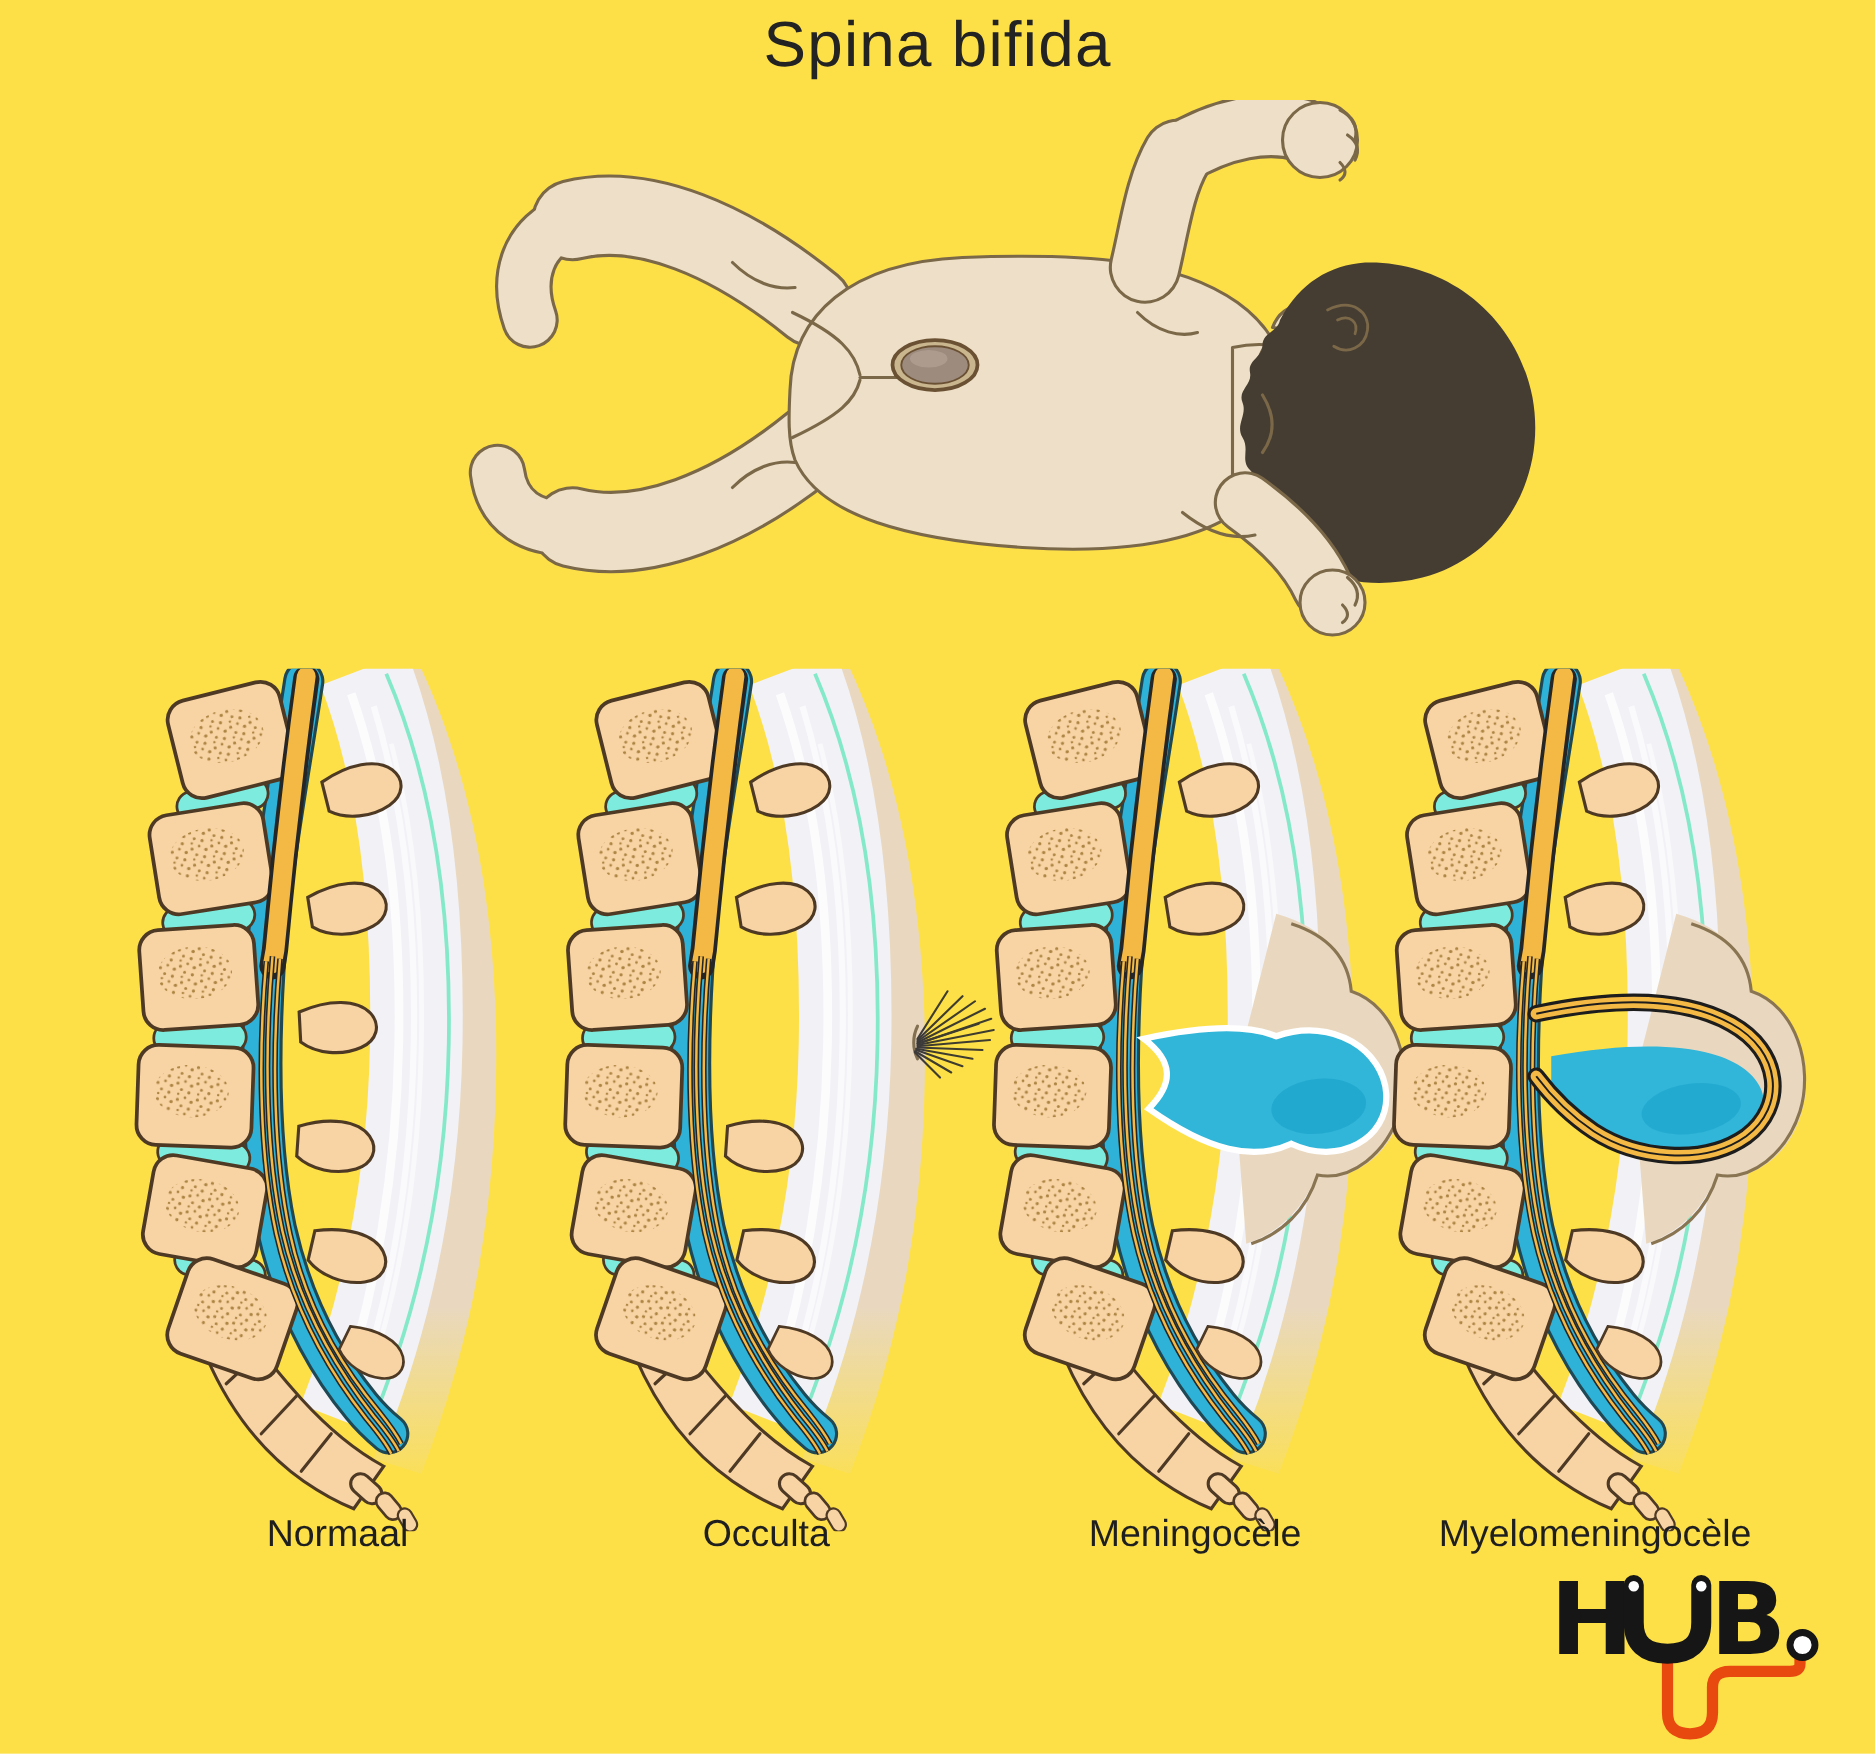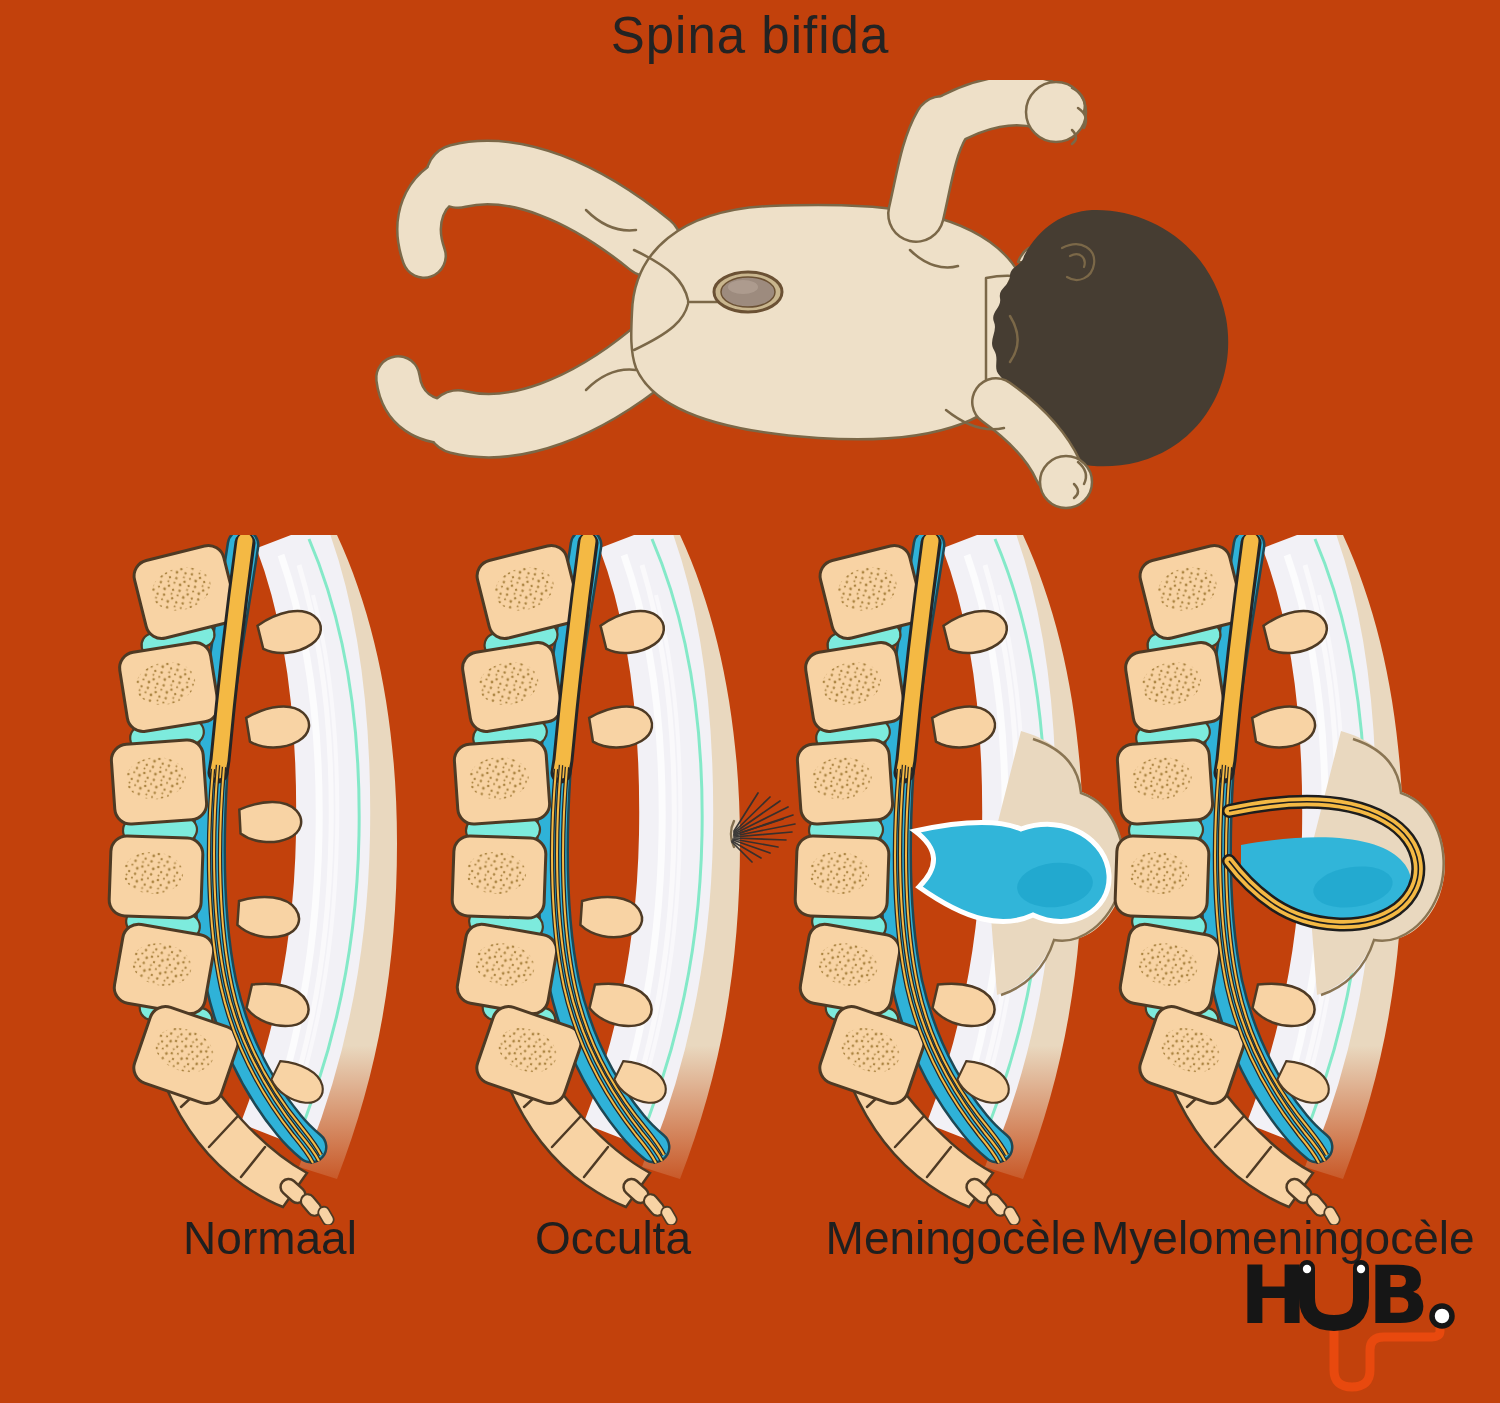--- a/index.html
+++ b/index.html
@@ -7,27 +7,27 @@
     --bone:#f8d3a4; --bone_outline:#4e3a24; --speckle:#a8813e;
     --disc:#7debdd; --csf:#2fb2d8; --csf_edge:#1f4854;
     --cord:#f4b944; --cord_outline:#262626;
     --ligament:#f2f1f6; --green_line:#84e9c8; --skin_band:#e9d8bf;
     --lesion_ring:#c9b68e; --lesion_inner:#9d8b7e; --lesion_outline:#6b5134;
     --sac:#31b5d9; --sac_shade:#149ec6;
     --text:#232323; --logo_orange:#e8490e; --logo_black:#161616;
   }
   html,body{margin:0;padding:0;}
   body{background:#ffffff;font-family:"Liberation Sans", sans-serif;}
-  .page{position:relative;width:1500px;height:1403px;background:#c2410c;overflow:hidden;}
+  .page{position:relative;width:1500px;height:1403px;background:#fde047;overflow:hidden;}
   .title{position:absolute;top:6px;left:0;width:100%;text-align:center;
     font-size:51px;font-weight:400;letter-spacing:1px;color:var(--text);margin:0;}
   .baby-wrap{position:absolute;left:350px;top:80px;width:920px;height:450px;}
   .panel{position:absolute;top:535px;width:370px;margin:0;}
   .panel svg{display:block;width:370px;height:690px;}
-  .panel figcaption{margin-top:-14px;text-align:center;font-size:46px;color:#1f1f1f;}
+  .panel figcaption{margin-top:-14px;text-align:center;font-size:30px;color:#1f1f1f;}
   #panel-normal{left:85px;} #panel-occulta{left:428px;}
   #panel-meningocele{left:771px;} #panel-myelomeningocele{left:1091px;}
   .logo-wrap{position:absolute;left:1235px;top:1260px;width:230px;height:140px;}
   .defs-svg{position:absolute;width:0;height:0;overflow:hidden;}
 
   .sk{fill:var(--skin);} .sk-o{stroke:var(--skin_outline);}
   .bone{fill:var(--bone);stroke:var(--bone_outline);stroke-width:3;}
   .bone2{fill:var(--bone);stroke:var(--bone_outline);stroke-width:2.5;}
   .disc{fill:var(--disc);stroke:var(--bone_outline);stroke-width:2.2;}
   .speckDot{fill:var(--speckle);}

